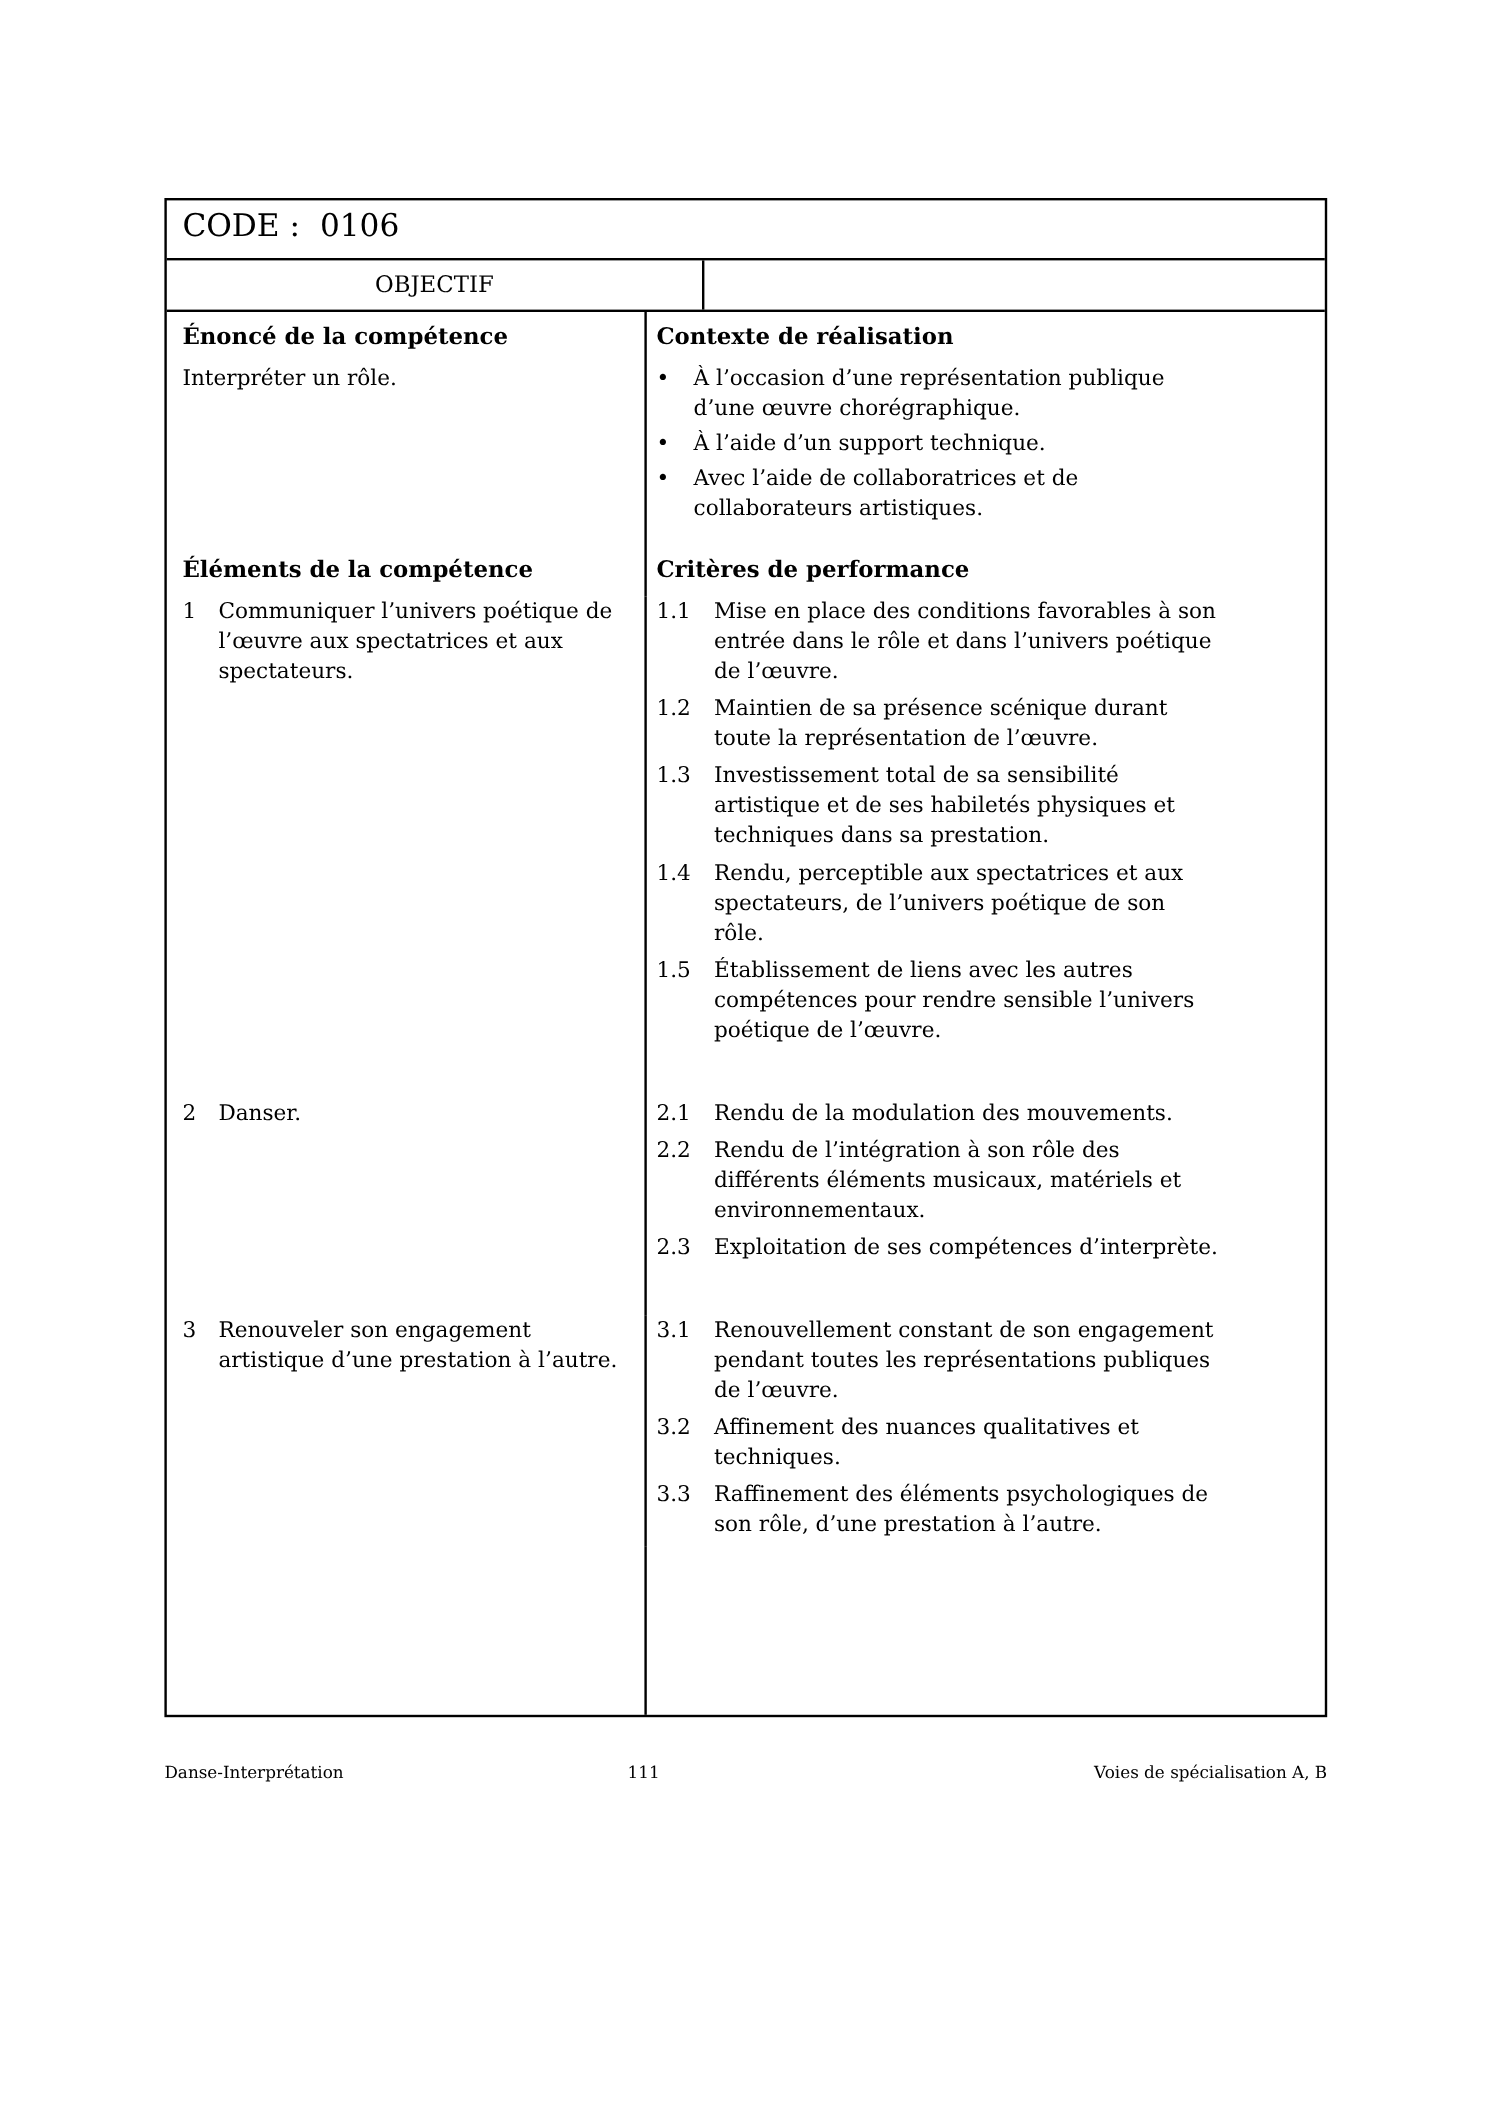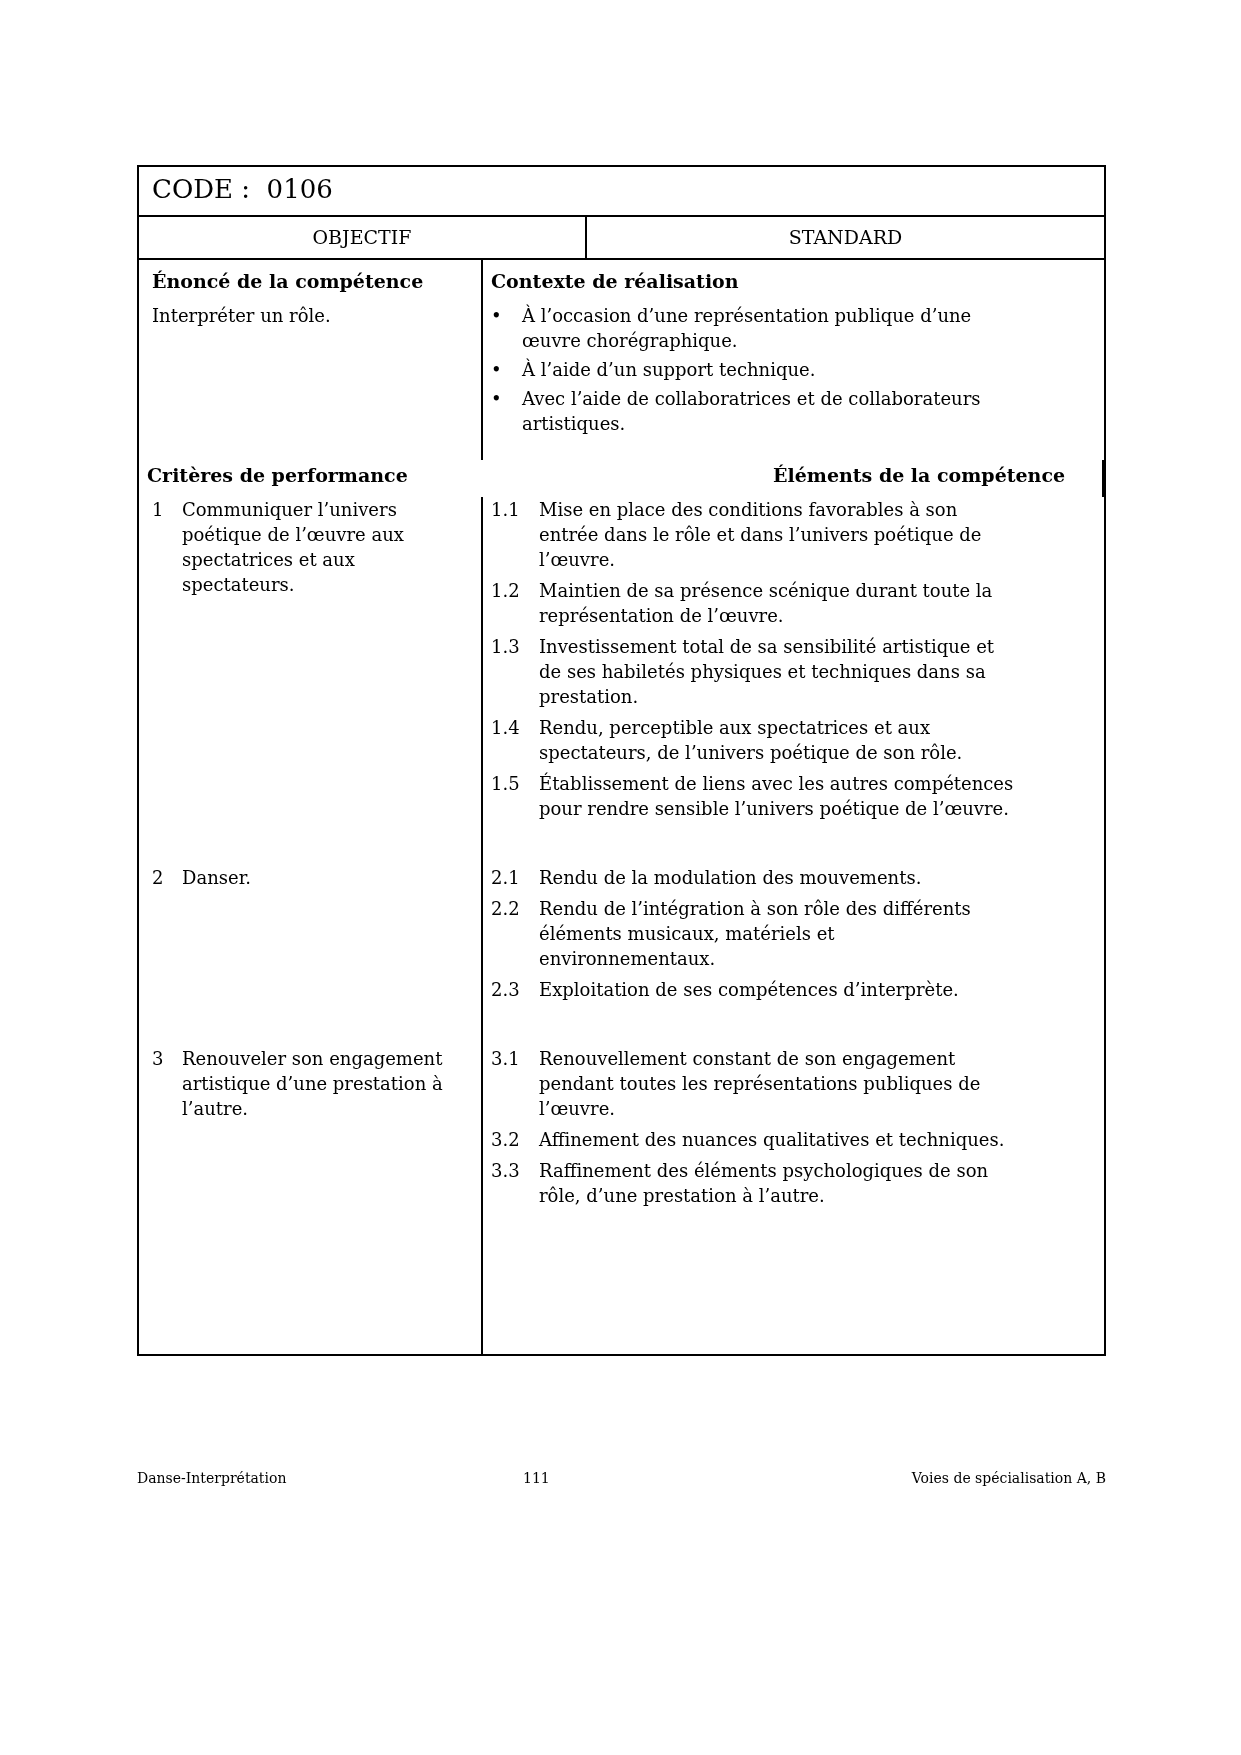--- a/index.html
+++ b/index.html
@@ -29,21 +29,21 @@
   .header-cell {
     font-size:19px; line-height:26px;
     text-align:center; padding:7px 0 8px 0;
   }
   .header-cell.col-left { width:448px; flex:none; border-right:2px solid #000; }
   .header-cell.col-right { flex:1; }
 
   .band { display:flex; align-items:stretch; }
   .cell { }
   .cell-left {
-    width:344px; flex:none;
+    width:400px; flex:none;
     border-right:2px solid #000;
     padding:0 14px 0 13px;
   }
   .cell-right { flex:1; padding:0 88px 0 8px; }
 
   .band-a { min-height:200px; }
   .band-a .cell { padding-top:8px; }
   .band-b .cell .heading { margin-bottom:0; }
   .band-b { padding:0; }
   .band-b .cell { padding-top:2px; padding-bottom:9px; }
@@ -80,21 +80,20 @@
 <div class="page">
 
   <div class="doc-table">
 
     <div class="code-row">
       <span class="code-text">CODE :  0106</span>
     </div>
 
     <div class="header-row">
       <div class="header-cell col-left">OBJECTIF</div>
-      <div class="header-cell col-right">STANDARD</div>
     </div>
 
     <div class="band band-a">
       <div class="cell cell-left">
         <div class="heading">Énoncé de la compétence</div>
         <p class="plain-text">Interpréter un rôle.</p>
       </div>
       <div class="cell cell-right">
         <div class="heading">Contexte de réalisation</div>
         <div class="bullet-item">
@@ -106,25 +105,25 @@
           <span class="text">À l’aide d’un support technique.</span>
         </div>
         <div class="bullet-item">
           <span class="marker">•</span>
           <span class="text">Avec l’aide de collaboratrices et de collaborateurs artistiques.</span>
         </div>
       </div>
     </div>
 
     <div class="band band-b">
+      <div class="cell cell-left">
+        <div class="heading">Éléments de la compétence</div>
+      </div>
       <div class="cell cell-right">
         <div class="heading">Critères de performance</div>
-      </div>
-      <div class="cell cell-left">
-        <div class="heading">Éléments de la compétence</div>
       </div>
     </div>
 
     <div class="band band-c">
       <div class="cell cell-left">
         <div class="item">
           <span class="num">1</span>
           <span class="text">Communiquer l’univers poétique de l’œuvre aux spectatrices et aux spectateurs.</span>
         </div>
       </div>

